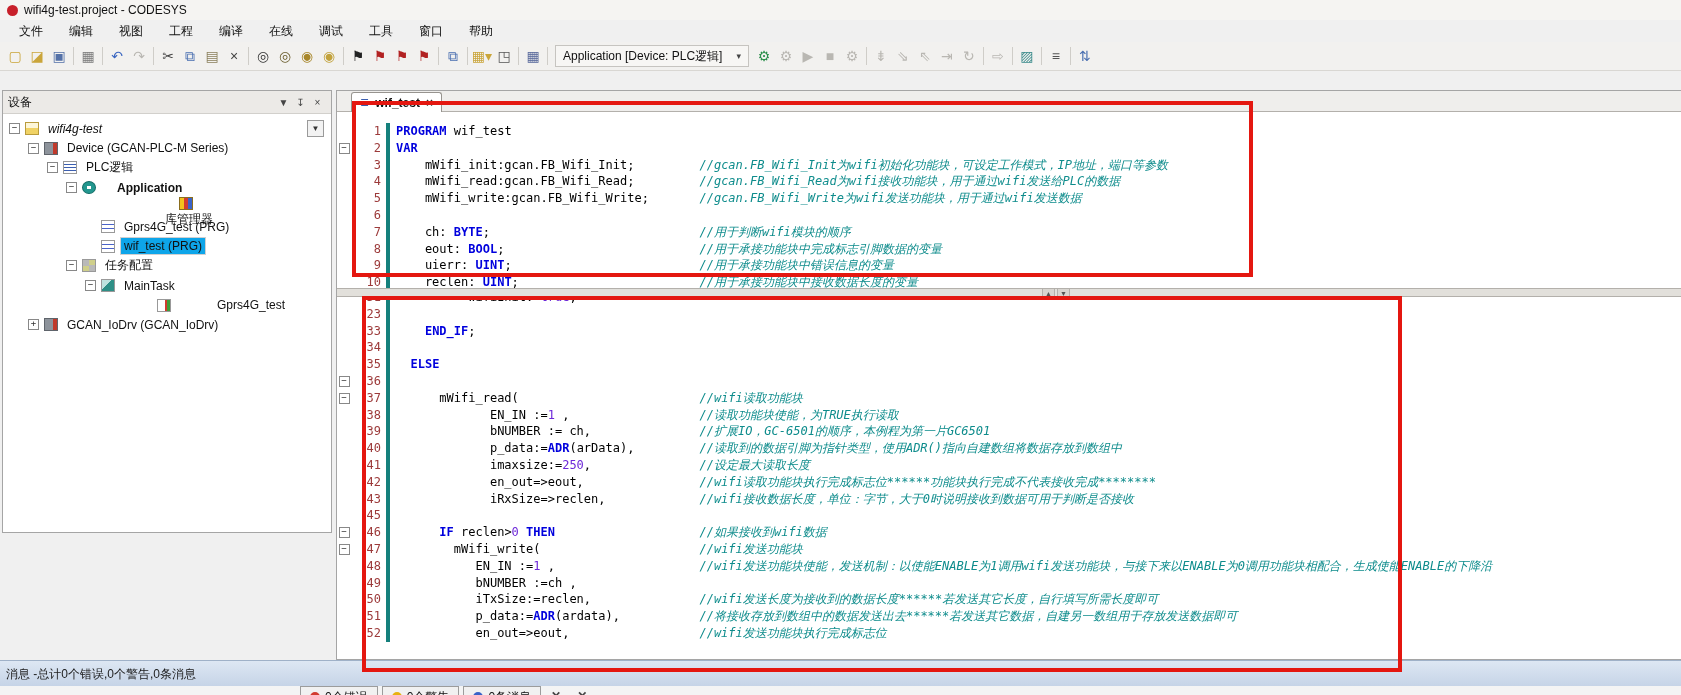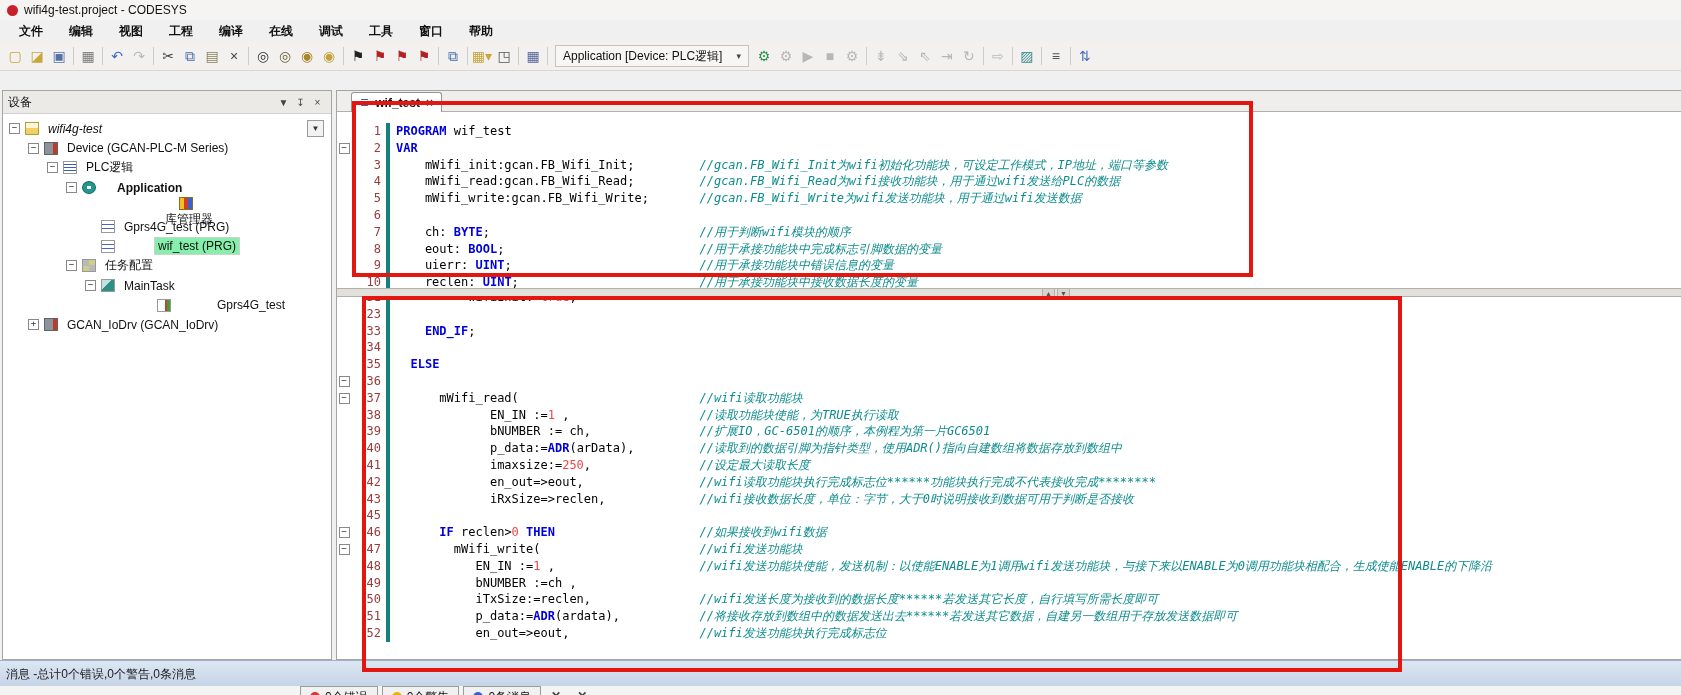--- a/index.html
+++ b/index.html
@@ -3,33 +3,33 @@
 <meta charset="utf-8">
 <style>
   html,body{margin:0;padding:0;background:#8a8a8a;}
   .win{position:relative;width:1681px;height:695px;background:#f0f0f0;overflow:hidden;
        font-family:"Liberation Sans",sans-serif;font-size:12px;color:#111;}
   
   .titlebar{position:absolute;left:0;top:0;right:0;height:20px;background:#f5f4f2;
             display:flex;align-items:center;gap:6px;padding-left:7px;}
   .logo{width:11px;height:11px;border-radius:50%;background:#c8202a;flex:none;}
   .menubar{position:absolute;left:0;top:20px;right:14px;height:22px;background:#f0f0f0;
-           display:flex;align-items:center;padding-left:6px;font-weight:bold;}
+           display:flex;align-items:center;padding-left:6px;}
   .menu-item{padding:3px 13px;cursor:default;}
   .toolbar{position:absolute;left:0;top:42px;right:0;height:28px;background:#f2f1ef;
            border-bottom:1px solid #d9d7d3;display:flex;align-items:center;padding-left:4px;}
   .tbtn{width:22px;height:22px;display:flex;align-items:center;justify-content:center;
         font-size:14px;color:#333;flex:none;cursor:default;}
   .tbtn.dis{color:#b9b7b2;}
   .tsep{width:1px;height:18px;background:#cfcdc8;margin:0 3px;flex:none;}
   .combo{height:20px;border:1px solid #c6c4c0;background:#f7f6f4;display:flex;align-items:center;
          gap:14px;padding:0 7px;margin:0 4px;flex:none;}
   .combo .arr{font-size:9px;color:#444;}
   
-  .devpanel{position:absolute;left:2px;top:90px;width:330px;height:570px;background:#fff;
+  .devpanel{position:absolute;left:2px;top:90px;width:330px;height:443px;background:#fff;
             border:1px solid #a5a5a5;box-sizing:border-box;}
   .devheader{height:22px;background:#eceae7;border-bottom:1px solid #d2d0cc;display:flex;
              align-items:center;padding:0 5px;}
   .devheader .t{flex:1;}
   .hbtn{width:17px;text-align:center;color:#444;font-size:10px;cursor:default;}
   .tree{padding-top:5px;}
   .trow{height:19.6px;display:flex;align-items:center;white-space:nowrap;}
   .exp{width:9px;height:9px;border:1px solid #888;background:#fff;font-size:9px;line-height:7px;
        text-align:center;color:#333;margin-right:5px;flex:none;font-family:"DejaVu Sans Mono",monospace;}
   .noexp{width:16px;flex:none;}
@@ -37,21 +37,21 @@
   .i-project{background:linear-gradient(#fdf6d8 45%,#f0d264 45%);border-color:#b99b3c;}
   .i-device{background:linear-gradient(90deg,#8d939b 70%,#c0392b 70%);border-color:#5f646b;}
   .i-plc{background:repeating-linear-gradient(#fff 0 2px,#3c5fb0 2px 3px);}
   .i-application{background:radial-gradient(circle at 50% 50%, #fff 0 2px, #23978f 2px);border-radius:50%;border-color:#0e6a64;}
   .i-library{background:linear-gradient(90deg,#f3c21d 0 34%,#d23b2f 34% 67%,#3a63c8 67%);border-color:#8a6d1e;}
   .i-program{background:repeating-linear-gradient(#fff 0 3px,#4a63c8 3px 4px);}
   .i-task{background:conic-gradient(#cfcf8a 0 25%,#b9b9b9 25% 50%,#cfcf8a 50% 75%,#b9b9b9 75%);}
   .i-maintask{background:linear-gradient(135deg,#bfe3de 40%,#2e8f86 40%);}
   .i-call{background:linear-gradient(90deg,#fff 55%,#d23b2f 55% 75%,#3f9e3a 75%);}
   .tlabel{padding:1px 3px;}
-  .tlabel.sel{background:#86efac;outline:1px solid #d0d0d0;margin-left:34px;}
+  .tlabel.sel{background:#0ea5e9;outline:1px solid #d0d0d0;}
   .tlabel.it{font-style:italic;}
   .tlabel.bd{font-weight:bold;margin-left:12px;}
   .rootdrop{margin-left:auto;margin-right:7px;width:15px;height:15px;border:1px solid #9a9a9a;
             background:#f2f2f2;font-size:8px;display:flex;align-items:center;justify-content:center;color:#333;}
   
   .editor{position:absolute;left:336px;top:90px;right:0;height:570px;background:#fff;
           border:1px solid #a5a5a5;border-right:none;box-sizing:border-box;}
   .tabbar{position:absolute;left:0;top:0;right:0;height:20px;background:#efeeec;
           border-bottom:1px solid #b3b0ab;}
   .tab{position:absolute;left:14px;top:1px;height:19px;background:#fff;border:1px solid #97948f;
@@ -69,21 +69,21 @@
   .pane2 .code{margin-top:-8px;}
   .code{font-family:"DejaVu Sans Mono",monospace;font-size:12px;line-height:16.8px;}
   .cl{display:flex;height:16.8px;}
   .cfold{width:14px;flex:none;display:flex;align-items:center;justify-content:center;}
   .fbox{width:9px;height:9px;border:1px solid #888;background:#fff;font-size:9px;line-height:7px;
         text-align:center;color:#333;}
   .cnum{width:30px;flex:none;text-align:right;padding-right:5px;color:#9c3a3a;}
   .cbar{width:4px;flex:none;background:#15807c;}
   .ccode{flex:1;white-space:pre;overflow:hidden;padding-left:6px;color:#000;}
   .tok-k{color:#0000dd;font-weight:bold;}
-  .tok-v{color:#ef4444;}
+  .tok-v{color:#6d28d9;}
   .cmt{color:#0e8c8c;font-style:italic;}
   
   .msgbar{position:absolute;left:0;top:660px;right:0;height:26px;
           background:linear-gradient(#dde7f3,#c5d3e6);border-top:1px solid #9fb1c8;
           display:flex;align-items:center;padding-left:6px;color:#1c1c1c;}
   .bottomrow{position:absolute;left:0;top:686px;right:0;height:9px;background:#f4f4f4;
              overflow:hidden;display:flex;align-items:flex-start;gap:4px;padding-left:300px;}
   .bbtn{height:20px;border:1px solid #9c9c9c;background:#f1f1f1;display:flex;align-items:center;
         gap:5px;padding:0 9px;flex:none;}
   .dot{width:10px;height:10px;border-radius:50%;flex:none;}

